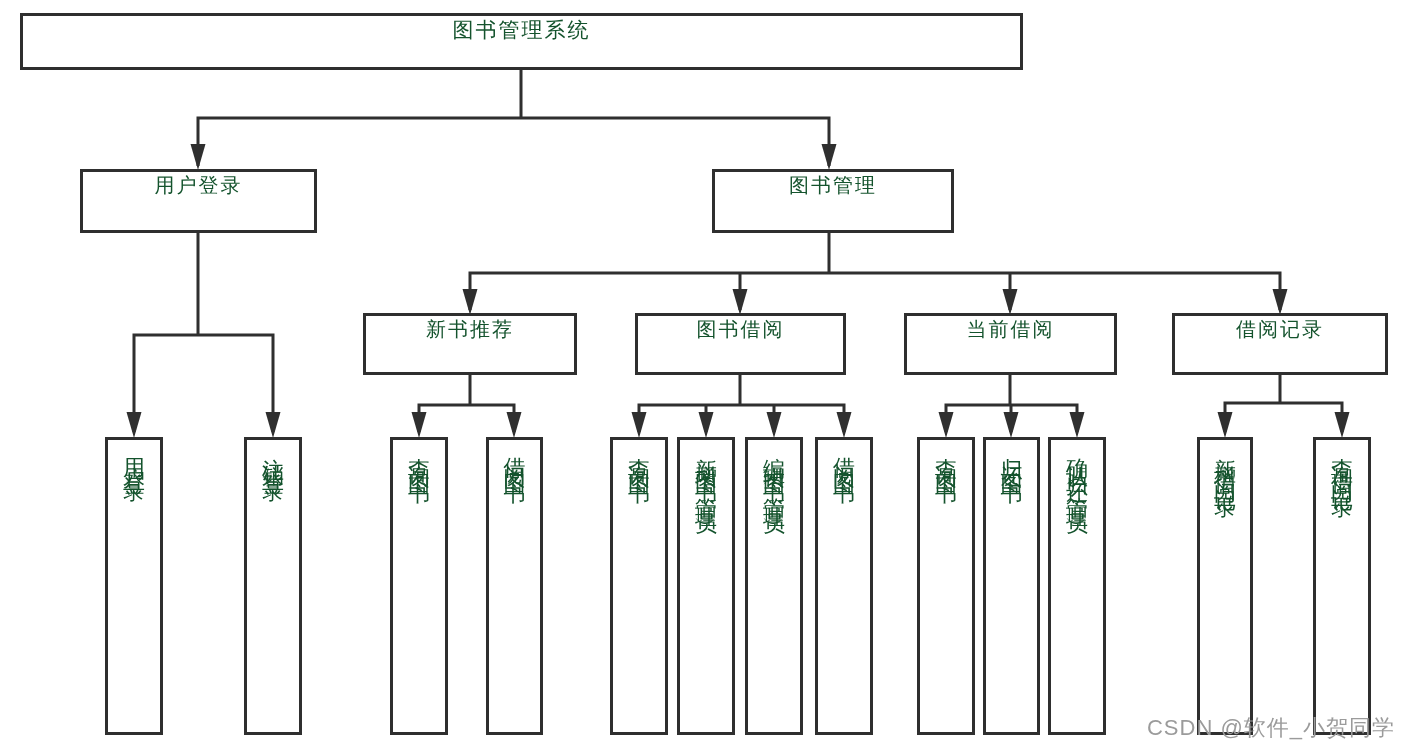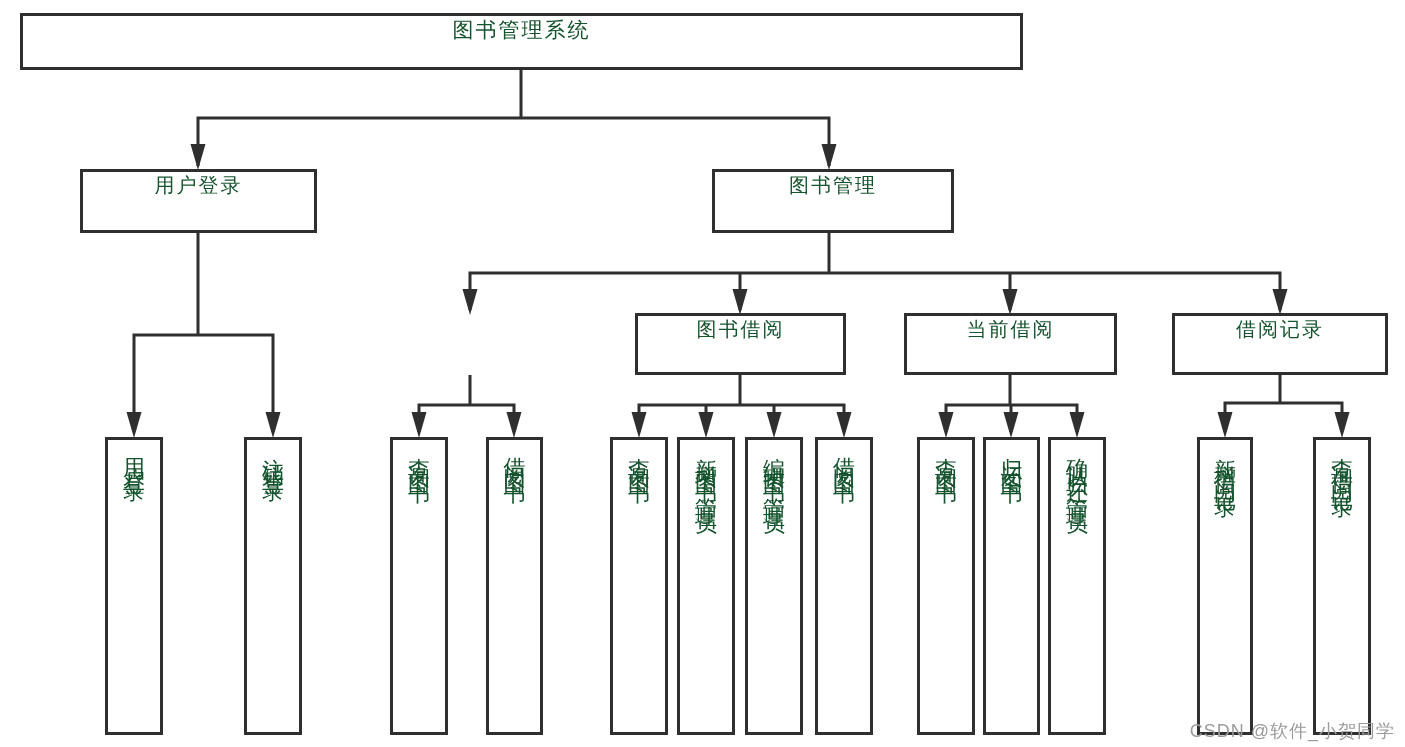--- a/index.html
+++ b/index.html
@@ -46,21 +46,21 @@
     letter-spacing: 8px;
     white-space: nowrap;
   }
   .node.root span {
     font-size: 21px;
   }
   #watermark {
     position: absolute;
     right: 10px;
     bottom: 4px;
-    font-size: 18px;
+    font-size: 22px;
     color: #9b9b9b;
     letter-spacing: 1px;
     z-index: 5;
     white-space: nowrap;
   }
 </style>
 </head>
 <body>
 
 <div id="stage">
@@ -102,20 +102,23 @@
     <span>图书管理系统</span>
   </div>
 
   <div class="node h" style="left:80px; top:169px; width:237px; height:64px;">
     <span>用户登录</span>
   </div>
   <div class="node h" style="left:712px; top:169px; width:242px; height:64px;">
     <span>图书管理</span>
   </div>
 
+  <div class="node h" style="left:363px; top:313px; width:214px; height:62px;">
+    <span>新书推荐</span>
+  </div>
   <div class="node h" style="left:904px; top:313px; width:213px; height:62px;">
     <span>当前借阅</span>
   </div>
   <div class="node h" style="left:635px; top:313px; width:211px; height:62px;">
     <span>图书借阅</span>
   </div>
   <div class="node h" style="left:1172px; top:313px; width:216px; height:62px;">
     <span>借阅记录</span>
   </div>
 

